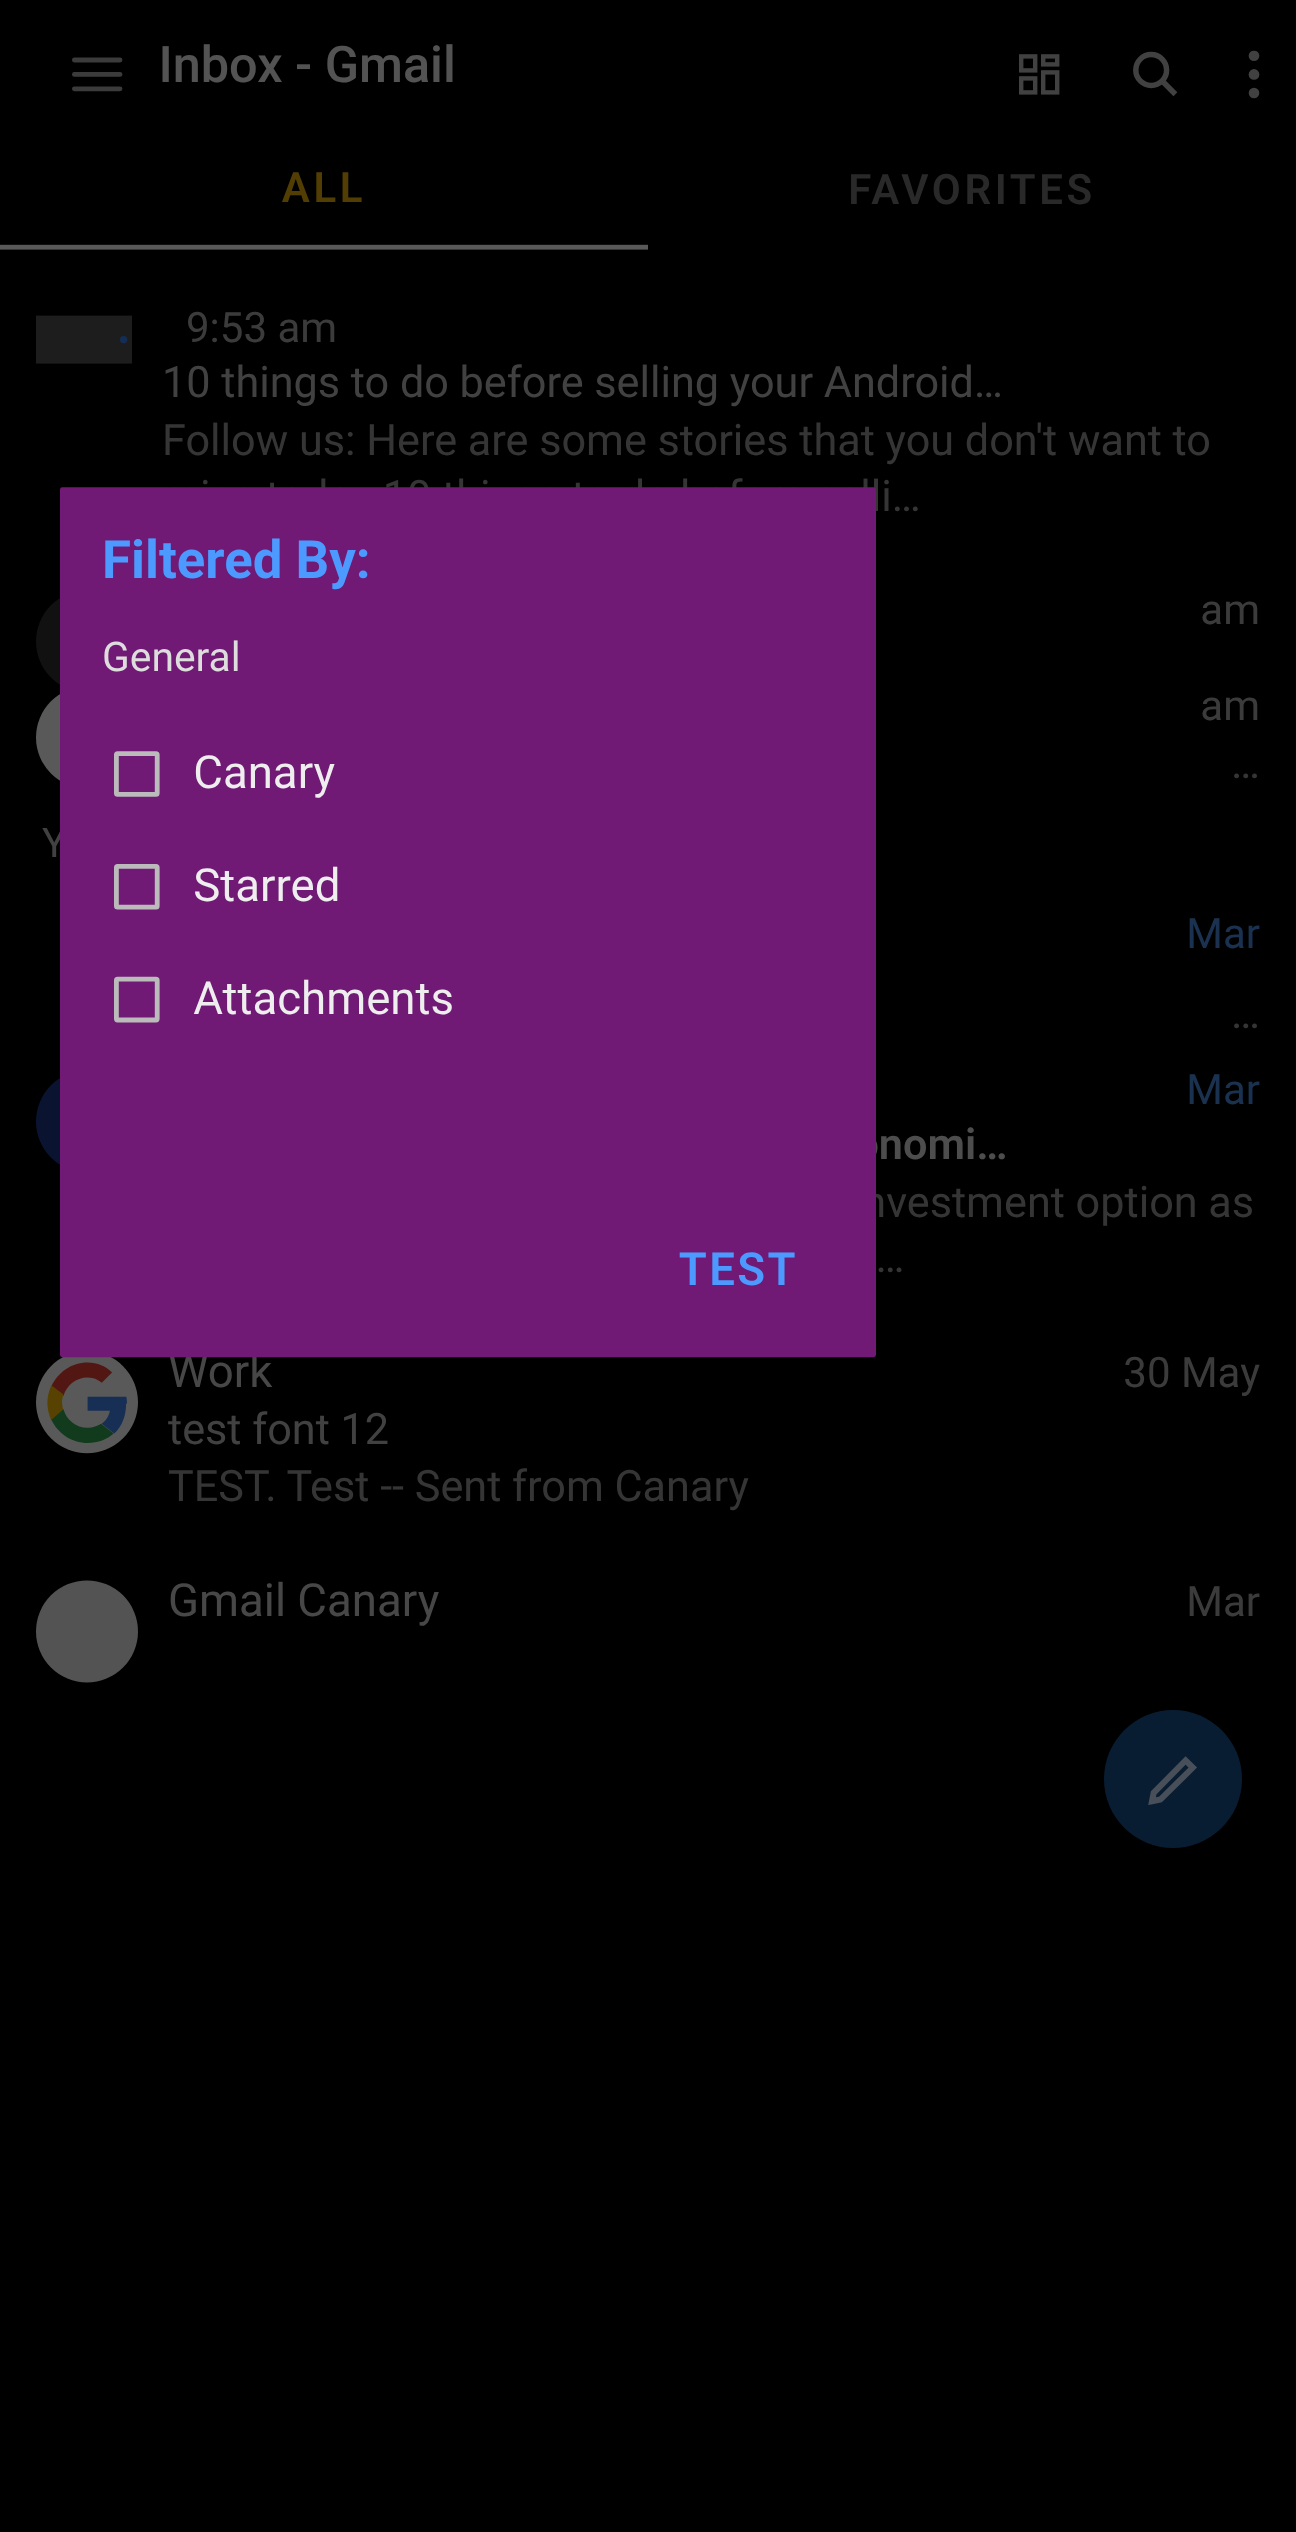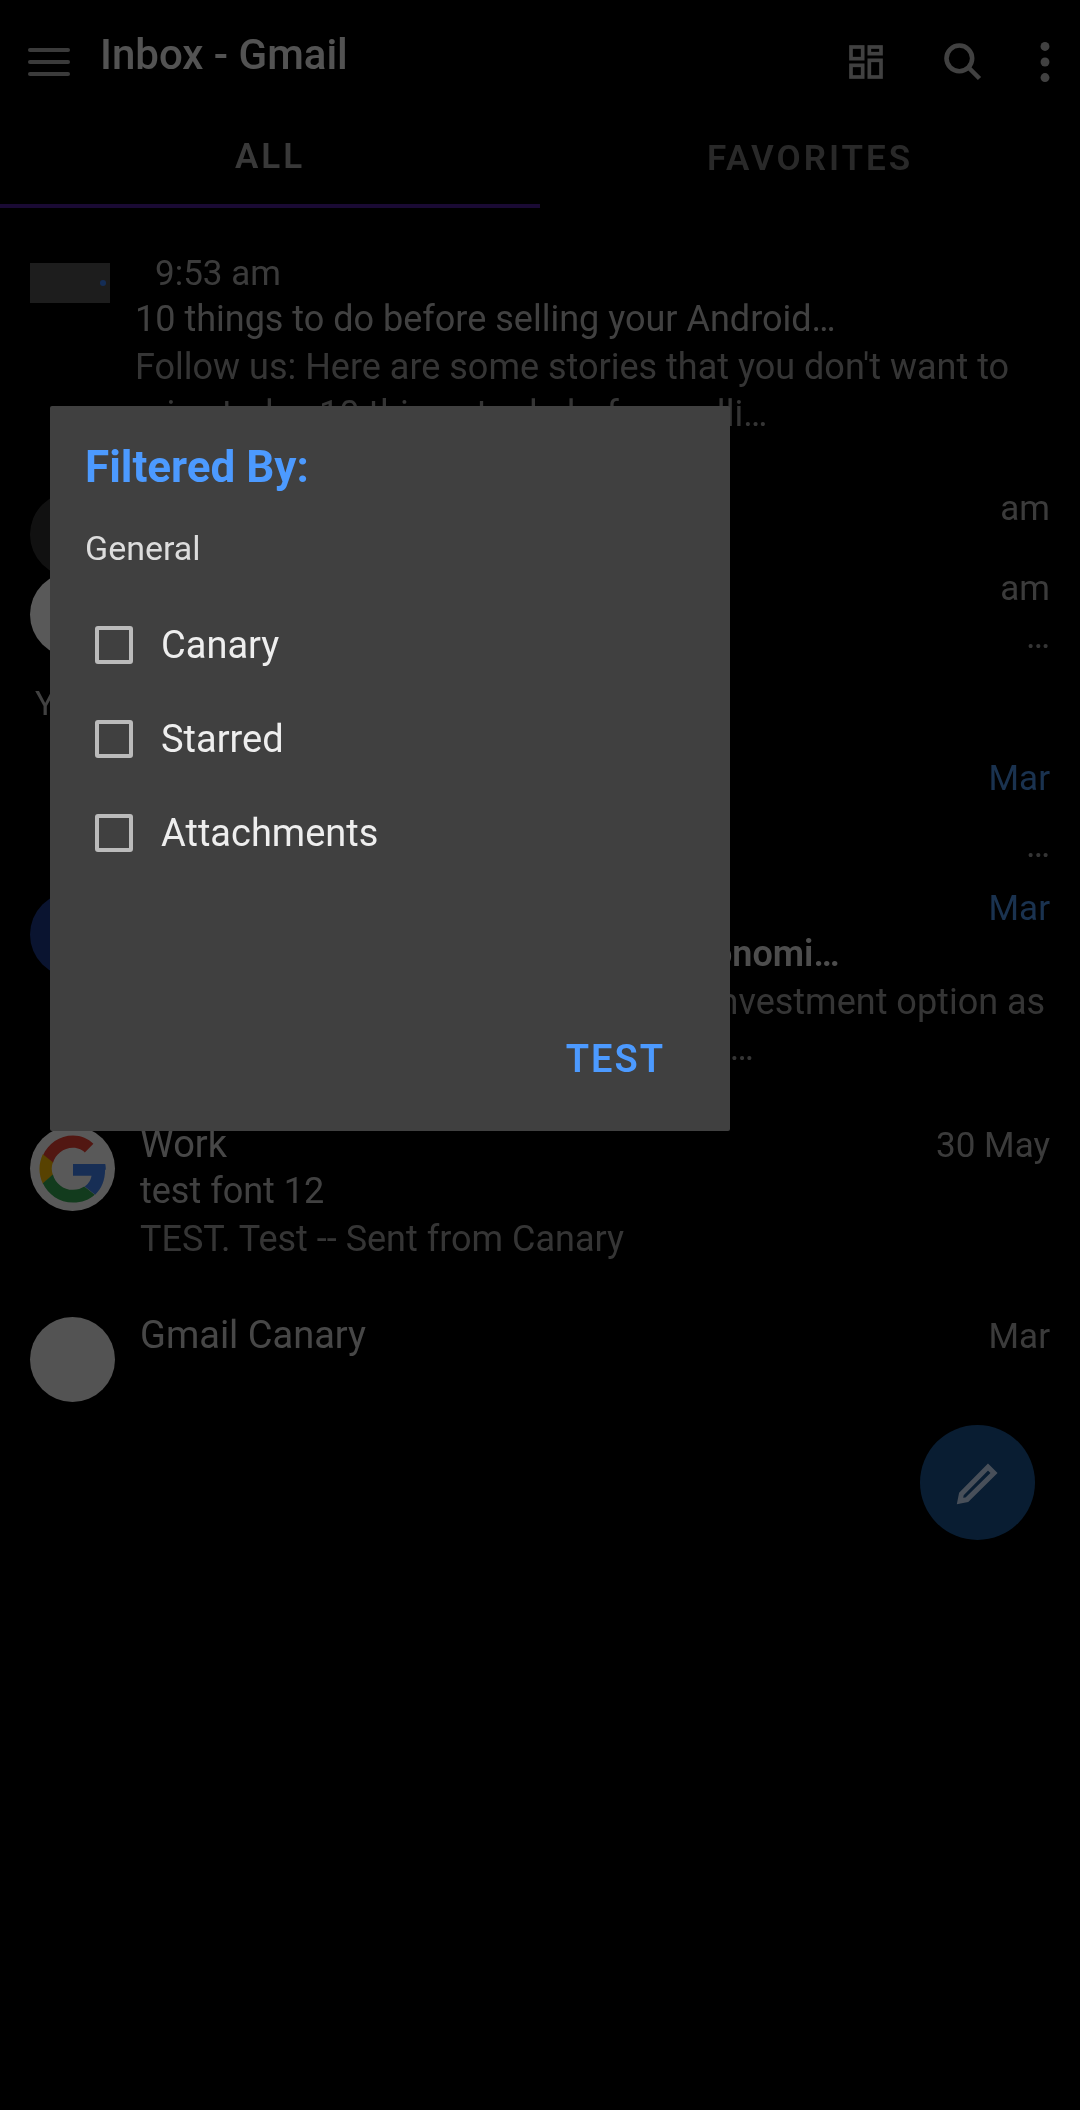--- a/index.html
+++ b/index.html
@@ -1,29 +1,29 @@
 <!DOCTYPE html>
 <html><head>
 <meta charset="utf-8">
 <style>
   * { box-sizing: border-box; margin: 0; padding: 0; }
   html, body { width: 1080px; height: 2110px; background: #000; font-family: Roboto, Arial, sans-serif; overflow: hidden; position: relative; }
   
-  .header { display: flex; align-items: flex-start; padding: 30px 30px 20px 28px; gap: 30px; }
+  .header { display: flex; align-items: flex-start; padding: 30px 30px 20px 60px; gap: 30px; }
   .hamburger { display: flex; flex-direction: column; gap: 8px; padding-top: 18px; cursor: pointer; }
   .hamburger span { width: 42px; height: 4px; background: #aaa; border-radius: 2px; }
   .title-block { flex: 1; }
   .title { color: #eee; font-size: 42px; font-weight: 500; }
   .subtitle { color: #888; font-size: 28px; margin-top: 6px; }
   .header-icons { display: flex; gap: 55px; align-items: center; padding-top: 10px; }
   .icon-btn { color: #bbb; cursor: pointer; }
   
   .tabs { display: flex; height: 100px; }
   .tab { flex: 1; display: flex; align-items: center; justify-content: center; font-size: 35px; font-weight: 600; letter-spacing: 3px; cursor: pointer; }
-  .tab.active { color: #a3a3a3; border-bottom: 4px solid #4c1d95; }
+  .tab.active { color: #eab308; border-bottom: 4px solid #ffffff; }
   .tab.inactive { color: #777; }
   
   .email-list { padding: 20px 30px 0 30px; }
   .email { display: flex; gap: 25px; padding: 25px 0; }
   .avatar { width: 85px; height: 85px; border-radius: 50%; flex-shrink: 0; display: flex; align-items: center; justify-content: center; font-size: 38px; font-weight: 500; color: #fff; margin-top: 4px; }
   .avatar.placeholder { width: 80px; height: 40px; background: #555; border-radius: 0; margin-top: 10px; position: relative; }
   .avatar.placeholder::after { content: ''; position: absolute; right: 4px; top: 50%; width: 6px; height: 6px; background: #3b82f6; border-radius: 50%; transform: translateY(-50%); }
   .avatar.g {
     background: #fff;
     position: relative;
@@ -43,21 +43,21 @@
   .subject { color: #bbb; font-size: 36px; margin-top: 4px; white-space: nowrap; overflow: hidden; text-overflow: ellipsis; }
   .subject.bold { font-weight: 600; color: #ddd; }
   .preview { color: #999; font-size: 36px; margin-top: 4px; line-height: 1.3; display: -webkit-box; -webkit-line-clamp: 2; -webkit-box-orient: vertical; overflow: hidden; }
   
   .section-label { color: #bbb; font-size: 34px; padding: 30px 0 10px 5px; }
   
   .fab { position: absolute; right: 45px; bottom: 570px; width: 115px; height: 115px; border-radius: 50%; background: #1a5490; display: flex; align-items: center; justify-content: center; cursor: pointer; z-index: 5; }
   
   .scrim { position: absolute; inset: 0; background: rgba(0,0,0,0.65); z-index: 10; }
   
-  .dialog { position: absolute; left: 50px; right: auto; top: 406px; width: 680px; height: 725px; background: #404040; z-index: 20; padding: 35px; display: flex; flex-direction: column; border-radius: 2px; }
+  .dialog { position: absolute; left: 50px; right: auto; top: 406px; width: 680px; height: 725px; background: #701a75; z-index: 20; padding: 35px; display: flex; flex-direction: column; border-radius: 2px; }
   .dialog-title { color: #4c9aff; font-size: 44px; font-weight: 700; margin-bottom: 35px; }
   .dialog-section { color: #ddd; font-size: 34px; margin-bottom: 30px; }
   .check-row { display: flex; align-items: center; gap: 28px; padding: 25px 10px; cursor: pointer; }
   .checkbox { width: 38px; height: 38px; border: 4px solid #bbb; border-radius: 3px; }
   .check-label { color: #eee; font-size: 38px; }
   .dialog-actions { margin-top: auto; display: flex; justify-content: flex-end; }
   .done-btn { color: #4c9aff; font-size: 38px; font-weight: 600; letter-spacing: 2px; padding: 15px 30px; cursor: pointer; }
   
   .black-bar { position: absolute; bottom: 0; left: 0; right: 0; height: 540px; background: #000; z-index: 30; }
 </style>

